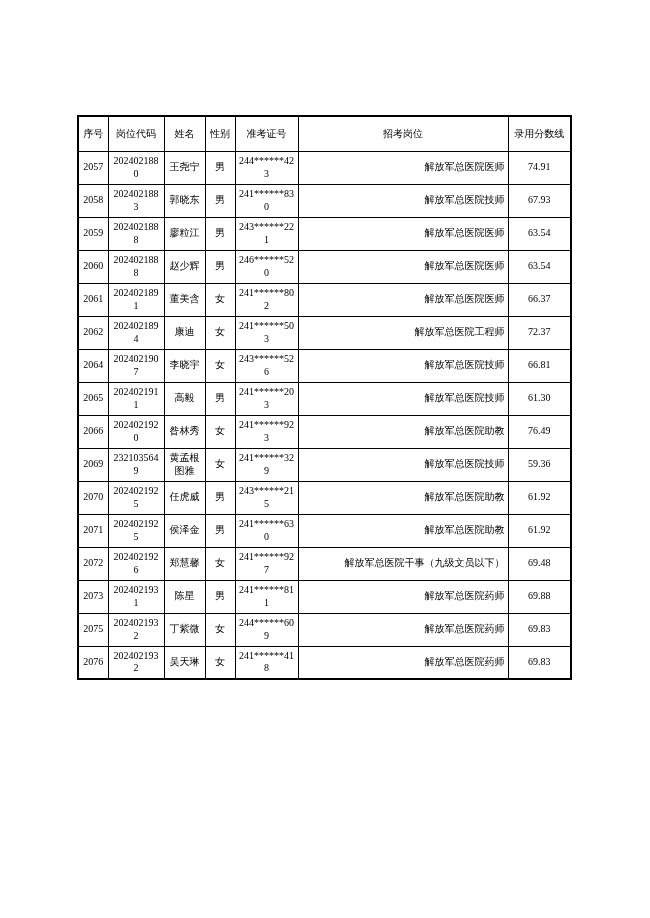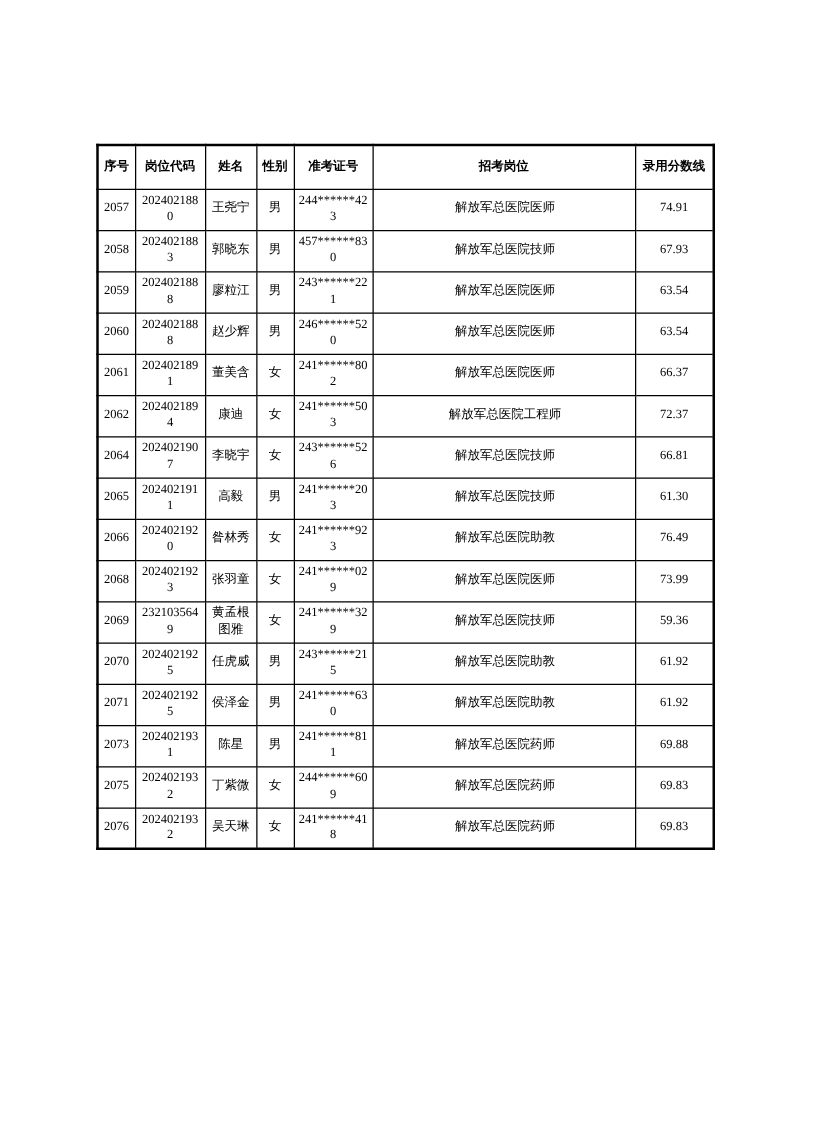--- a/index.html
+++ b/index.html
@@ -30,22 +30,22 @@
   table.results td {
     border: 1px solid #000000;
     padding: 0 3px;
     text-align: center;
     vertical-align: middle;
     overflow: hidden;
     word-break: break-all;
   }
   table.results thead tr { height: 35px; }
   table.results tbody tr { height: 33px; font-family: Liberation Serif, serif; }
-  table.results th { font-weight: bold; font-size: 10px; }
-  table.results td.align-left { text-align: center; padding-left: 5px; margin-left: 24px; }
+  table.results th { font-weight: normal; font-size: 10px; }
+  table.results td.align-left { text-align: right; padding-left: 5px; margin-left: 24px; }
   table.results td.num { letter-spacing: 0px; }
 </style>
 </head>
 <body>
 
 <div class="sheet">
   <table class="results">
     <colgroup>
         <col style="width: 30px;">
         <col style="width: 56px;">
@@ -74,21 +74,21 @@
           <td>男</td>
           <td class="num">244******423</td>
           <td class="align-left">解放军总医院医师</td>
           <td class="num">74.91</td>
         </tr>
         <tr>
           <td class="num">2058</td>
           <td class="num">2024021883</td>
           <td>郭晓东</td>
           <td>男</td>
-          <td class="num">457******830</td>
+          <td class="num">241******830</td>
           <td class="align-left">解放军总医院技师</td>
           <td class="num">67.93</td>
         </tr>
         <tr>
           <td class="num">2059</td>
           <td class="num">2024021888</td>
           <td>廖粒江</td>
           <td>男</td>
           <td class="num">243******221</td>
           <td class="align-left">解放军总医院医师</td>
@@ -142,29 +142,20 @@
         <tr>
           <td class="num">2066</td>
           <td class="num">2024021920</td>
           <td>昝林秀</td>
           <td>女</td>
           <td class="num">241******923</td>
           <td class="align-left">解放军总医院助教</td>
           <td class="num">76.49</td>
         </tr>
         <tr>
-          <td class="num">2068</td>
-          <td class="num">2024021923</td>
-          <td>张羽童</td>
-          <td>女</td>
-          <td class="num">241******029</td>
-          <td class="align-left">解放军总医院医师</td>
-          <td class="num">73.99</td>
-        </tr>
-        <tr>
           <td class="num">2069</td>
           <td class="num">2321035649</td>
           <td>黄孟根图雅</td>
           <td>女</td>
           <td class="num">241******329</td>
           <td class="align-left">解放军总医院技师</td>
           <td class="num">59.36</td>
         </tr>
         <tr>
           <td class="num">2070</td>
@@ -176,20 +167,29 @@
           <td class="num">61.92</td>
         </tr>
         <tr>
           <td class="num">2071</td>
           <td class="num">2024021925</td>
           <td>侯泽金</td>
           <td>男</td>
           <td class="num">241******630</td>
           <td class="align-left">解放军总医院助教</td>
           <td class="num">61.92</td>
+        </tr>
+        <tr>
+          <td class="num">2072</td>
+          <td class="num">2024021926</td>
+          <td>郑慧馨</td>
+          <td>女</td>
+          <td class="num">241******927</td>
+          <td class="align-left">解放军总医院干事（九级文员以下）</td>
+          <td class="num">69.48</td>
         </tr>
         <tr>
           <td class="num">2073</td>
           <td class="num">2024021931</td>
           <td>陈星</td>
           <td>男</td>
           <td class="num">241******811</td>
           <td class="align-left">解放军总医院药师</td>
           <td class="num">69.88</td>
         </tr>

